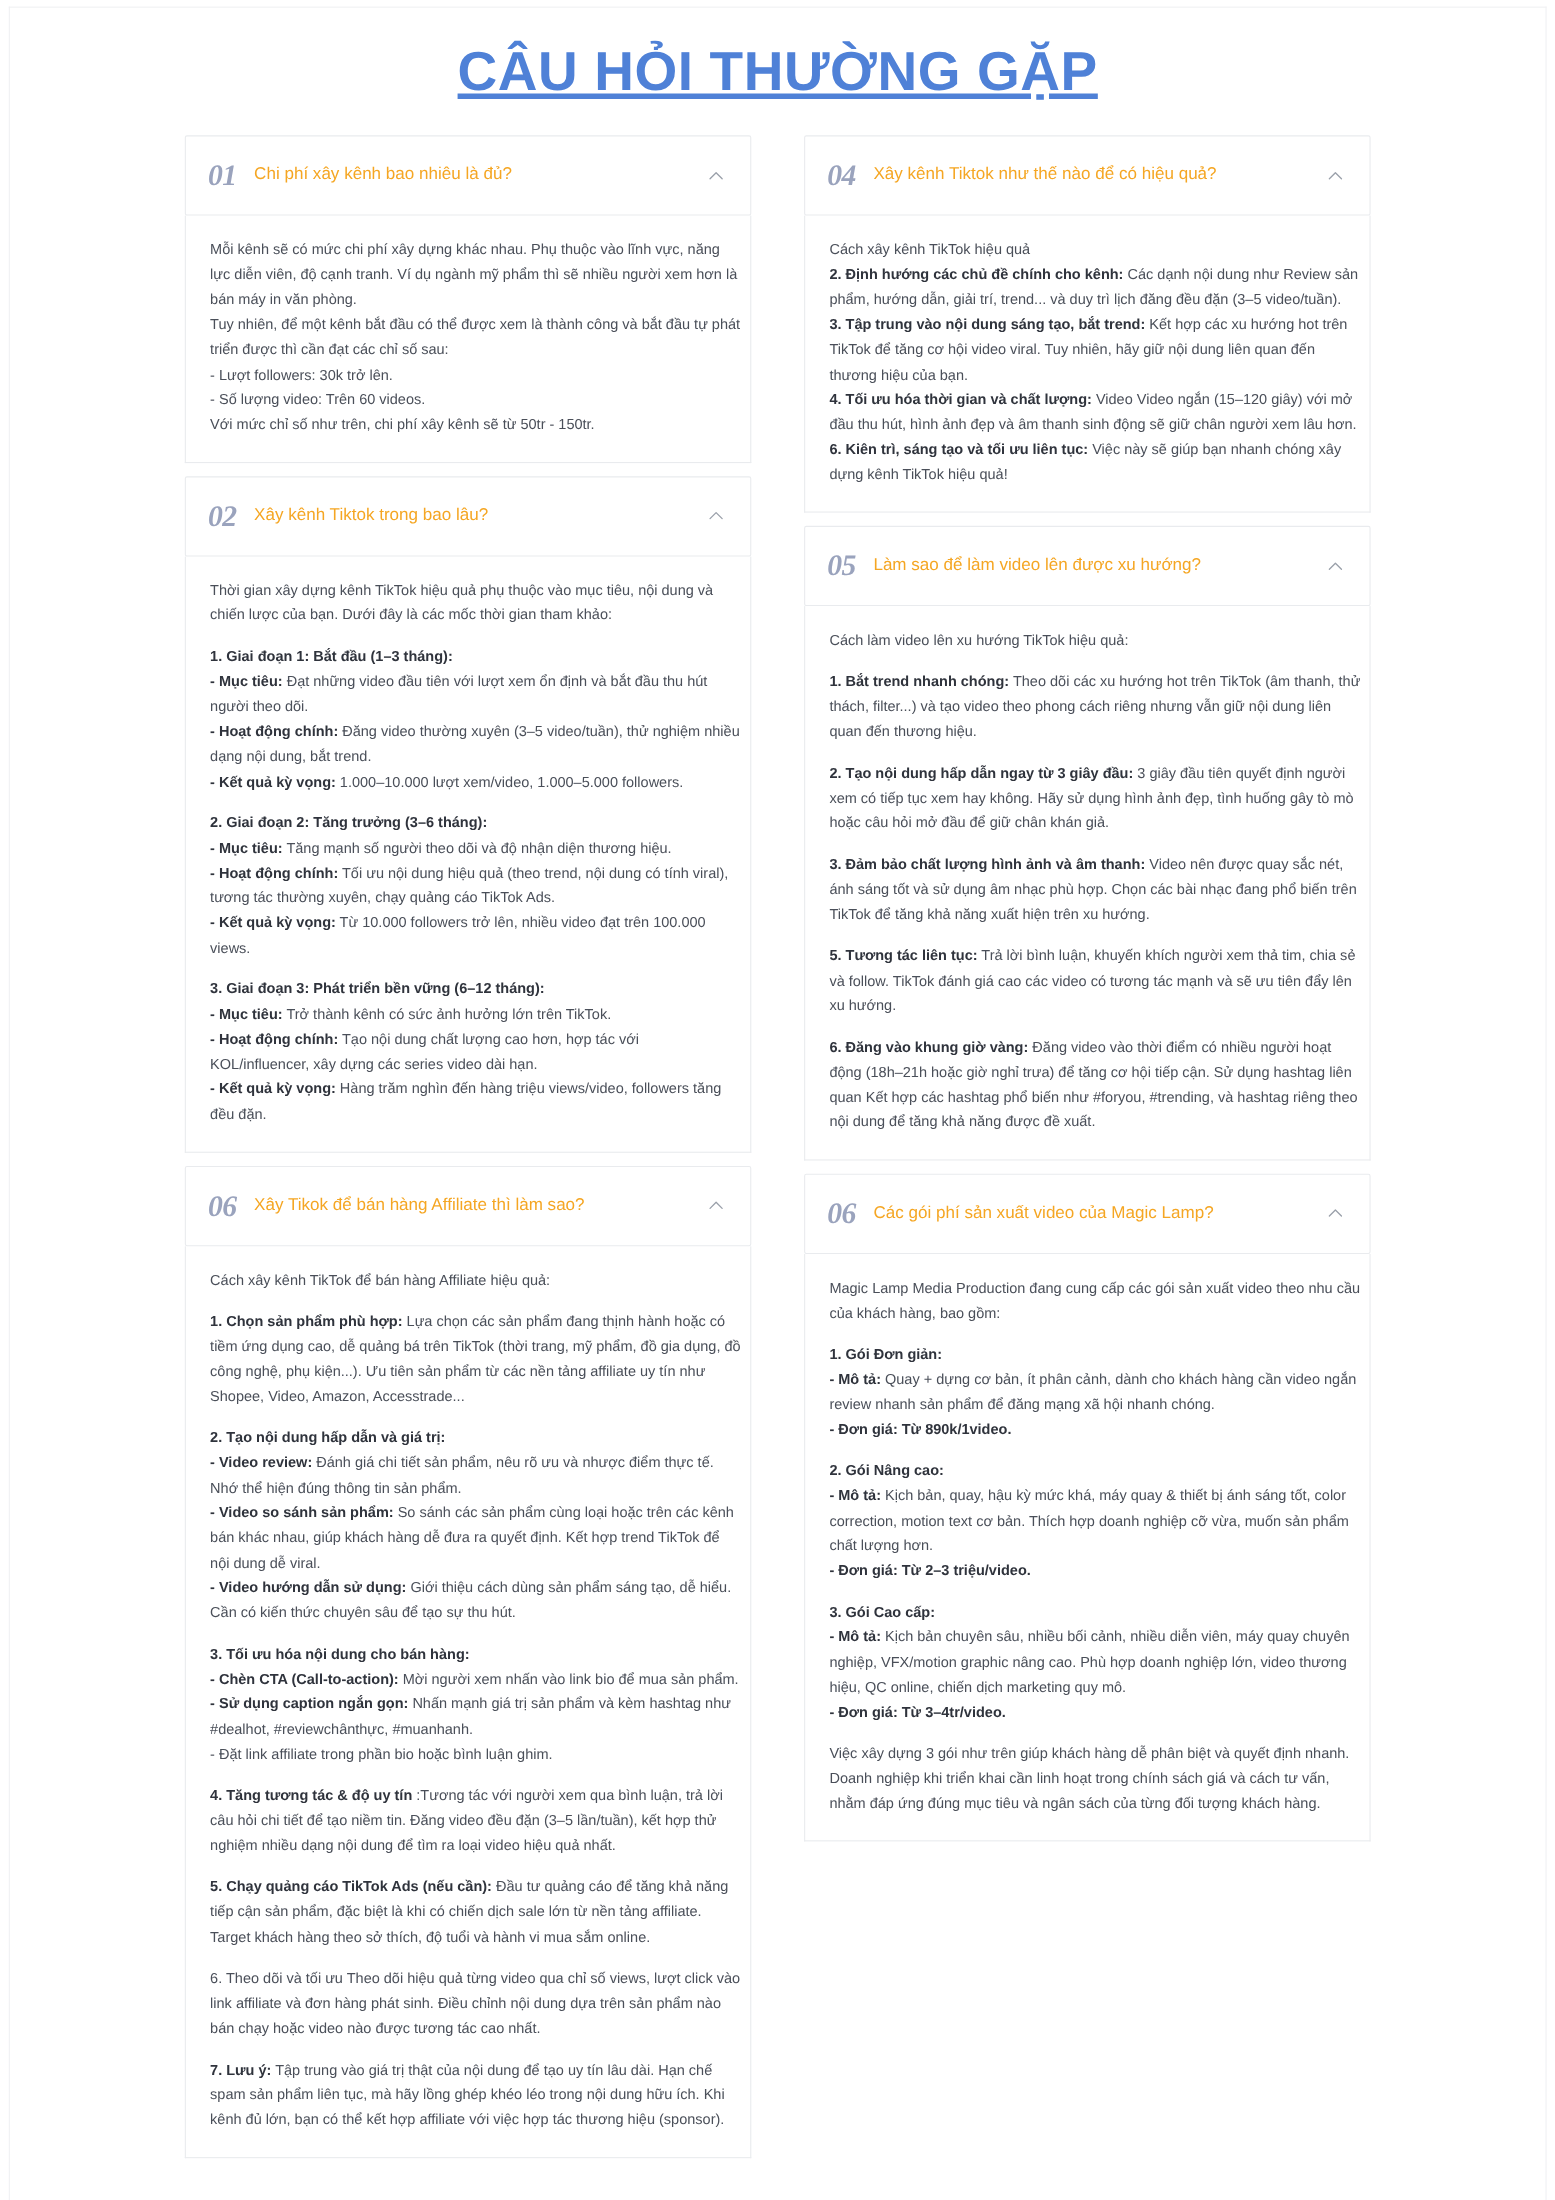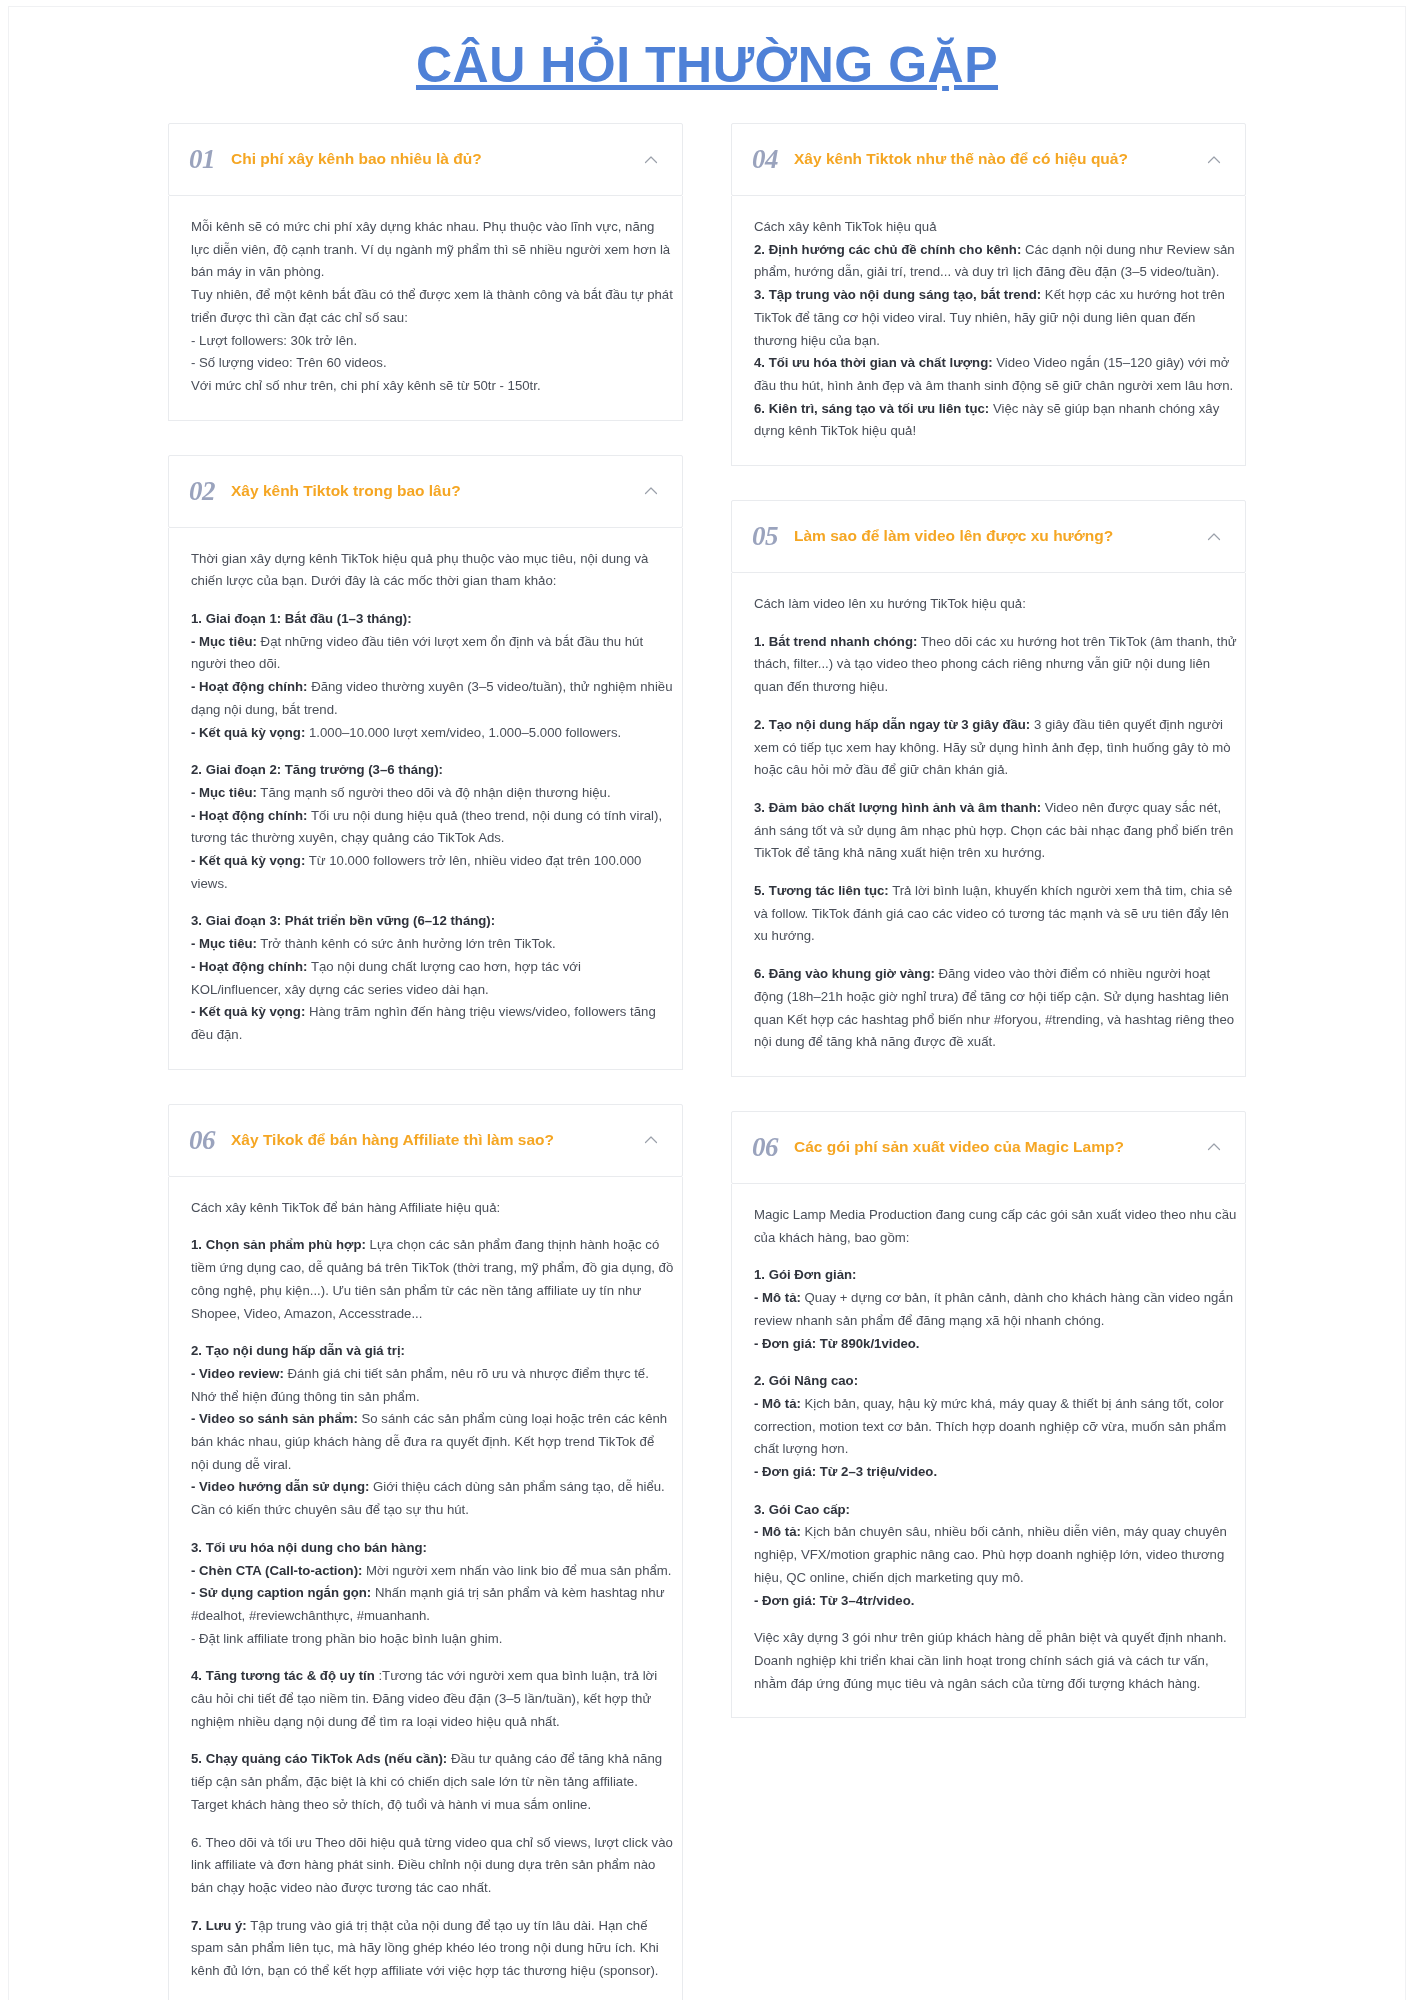--- a/index.html
+++ b/index.html
@@ -45,21 +45,21 @@
   .columns {
     display: flex;
     gap: 48px;
     padding: 0 168px 0 168px;
     align-items: flex-start;
   }
   .col { flex: 1 1 0; min-width: 0; }
 
   .faq-card {
     background: #ffffff;
-    margin-bottom: 34px;
+    margin-bottom: 12px;
   }
   .faq-head {
     display: flex;
     align-items: center;
     gap: 16px;
     border: 1px solid #e9ebee;
     border-radius: 2px;
     padding: 22px 22px 22px 20px;
     background: #fff;
   }
@@ -68,21 +68,21 @@
     font-style: italic;
     font-weight: 700;
     font-size: 27px;
     color: #9aa3bd;
     line-height: 1;
     flex: 0 0 auto;
     letter-spacing: -0.5px;
   }
   .faq-q {
     color: #f5a623;
-    font-weight: 700;
+    font-weight: 400;
     font-size: 15.5px;
     line-height: 1.3;
     flex: 1 1 auto;
   }
   .chev {
     flex: 0 0 auto;
     width: 18px; height: 18px;
     display: block;
   }
   .chev svg { display: block; }

